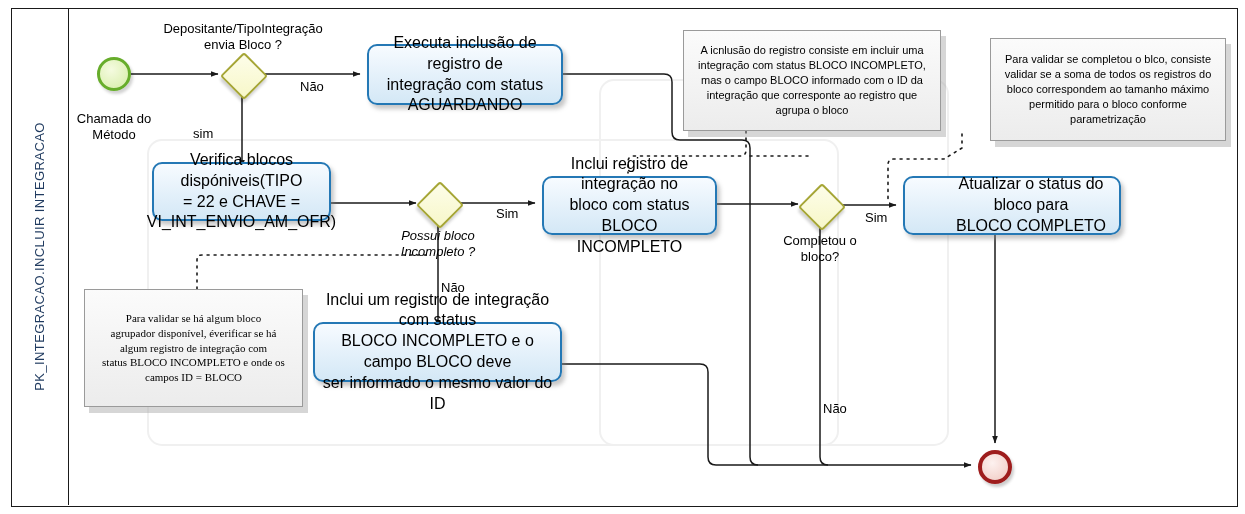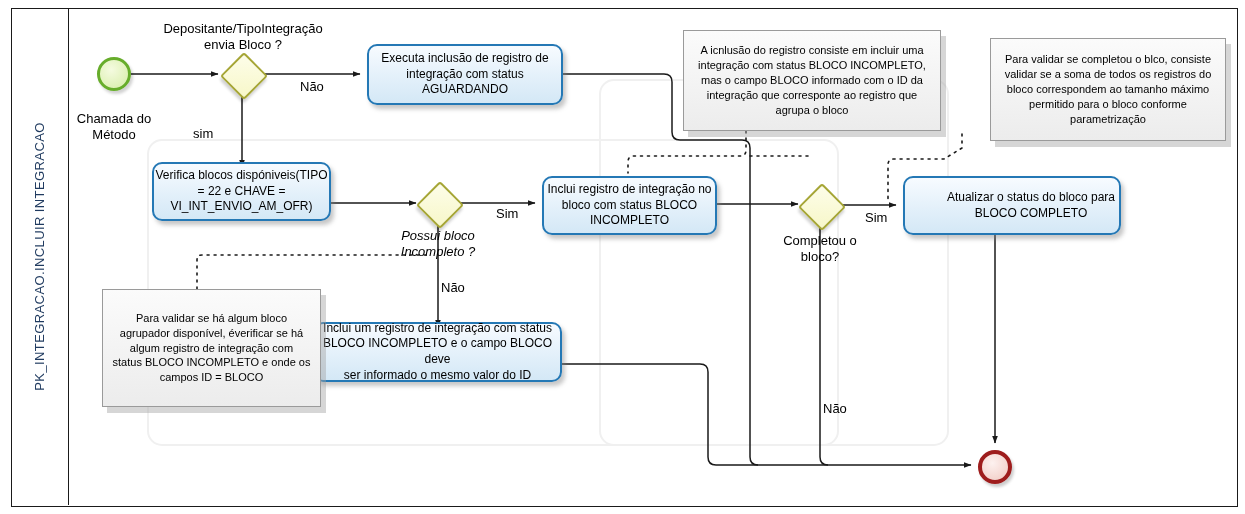--- a/index.html
+++ b/index.html
@@ -11,21 +11,21 @@
         border-right:1px solid #1a1a1a;display:flex;align-items:center;justify-content:center;}
   .lane-title{transform:rotate(-90deg);white-space:nowrap;font-size:13px;
         color:#1f3a5f;letter-spacing:.4px;}
   svg.wires{position:absolute;left:0;top:0;z-index:1;}
   .node,.lbl{position:absolute;z-index:2;}
   .lbl{font-size:13px;line-height:1.25;white-space:pre-line;text-align:center;}
   .task{border:2.5px solid #2478b5;border-radius:10px;
         background:linear-gradient(180deg,#f7fbff 0%,#e3f0fa 55%,#d4e8f6 100%);
         box-shadow:3px 4px 4px rgba(130,130,130,.45);
         display:flex;align-items:center;justify-content:center;
-        font-size:12px;line-height:1.3;text-align:center;white-space:pre-line;}
+        font-size:16px;line-height:1.3;text-align:center;white-space:pre-line;}
   .gateway{width:30px;height:30px;transform:rotate(45deg);
         border:2px solid #a6a636;border-radius:3px;
         background:linear-gradient(135deg,#fdfde9 0%,#f7f7c9 100%);
         box-shadow:2px 3px 3px rgba(0,0,0,.18);}
   .event-start{width:28px;height:28px;border-radius:50%;border:3px solid #67ad2b;
         background:radial-gradient(circle at 40% 35%,#f5fbe0 0%,#dcf0b2 80%);
         box-shadow:2px 3px 3px rgba(0,0,0,.18);}
   .event-end{width:26px;height:26px;border-radius:50%;border:4px solid #9e1d1d;
         background:radial-gradient(circle at 40% 35%,#fdf1ef 0%,#f2cfc8 85%);
         box-shadow:2px 3px 3px rgba(0,0,0,.2);}
@@ -41,21 +41,21 @@
   #task-aguardando{left:367px;top:44px;width:192px;height:57px;}
   #task-verifica{left:152px;top:162px;width:175px;height:55px;}
   #gw2{left:423px;top:188px;}
   #gw2-label{left:385px;top:228px;width:106px;font-style:italic;}
   #task-inclui-no-bloco{left:542px;top:176px;width:171px;height:55px;}
   #gw3{left:805px;top:190px;}
   #gw3-label{left:766px;top:233px;width:108px;}
   #task-atualizar{left:903px;top:176px;width:176px;height:55px;padding-left:38px;}
   #task-mesmo-id{left:313px;top:322px;width:245px;height:56px;}
   #end{left:978px;top:450px;}
-  #note-agrupador{left:102px;top:289px;width:209px;height:108px;}
+  #note-agrupador{left:84px;top:289px;width:209px;height:108px;font-family:Liberation Serif, serif;}
   #note-inclusao{left:683px;top:30px;width:248px;height:91px;}
   #note-validar{left:990px;top:38px;width:226px;height:93px;}
   #lbl-envia-nao{left:300px;top:79px;width:40px;text-align:left;}
   #lbl-envia-sim{left:193px;top:126px;width:40px;text-align:left;}
   #lbl-possui-sim{left:496px;top:206px;width:40px;text-align:left;}
   #lbl-possui-nao{left:441px;top:280px;width:40px;text-align:left;}
   #lbl-completou-sim{left:865px;top:210px;width:40px;text-align:left;}
   #lbl-completou-nao{left:823px;top:401px;width:40px;text-align:left;}
 </style>
 </head>

